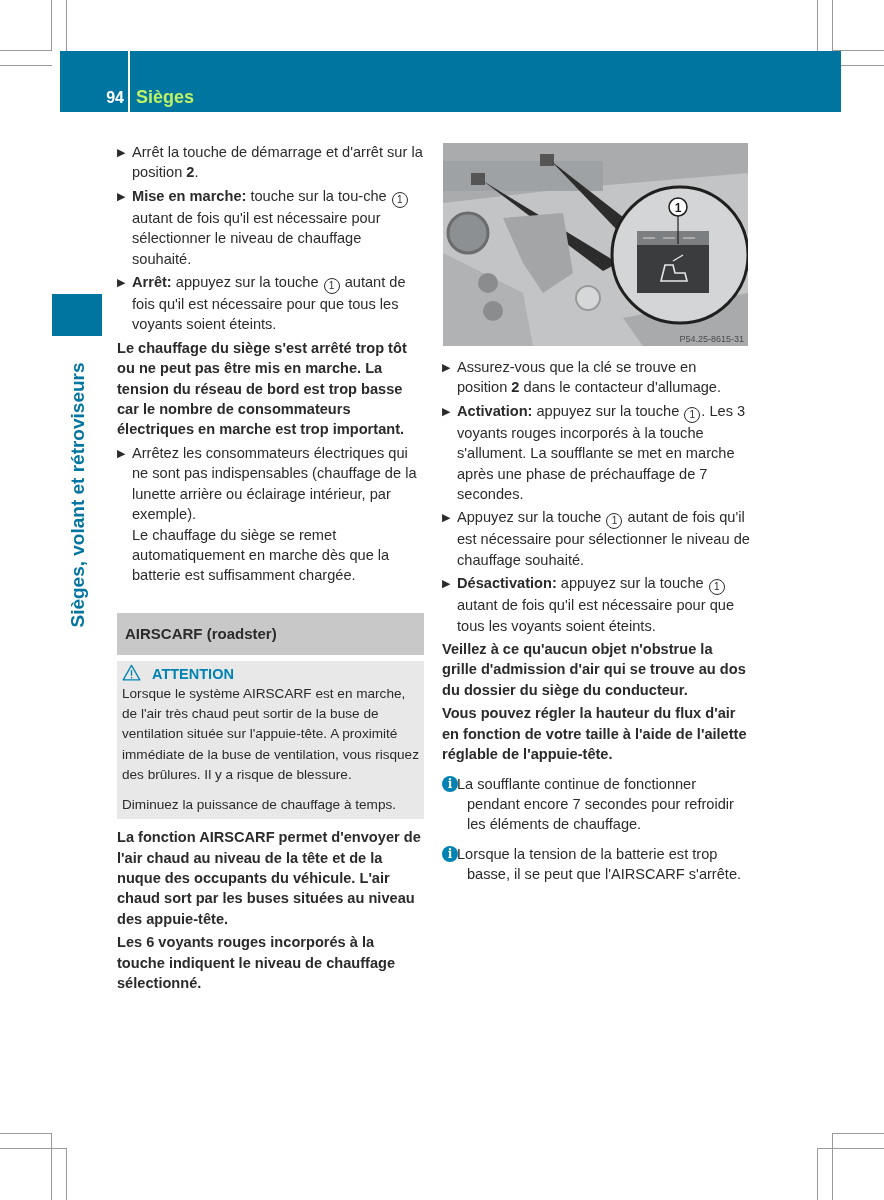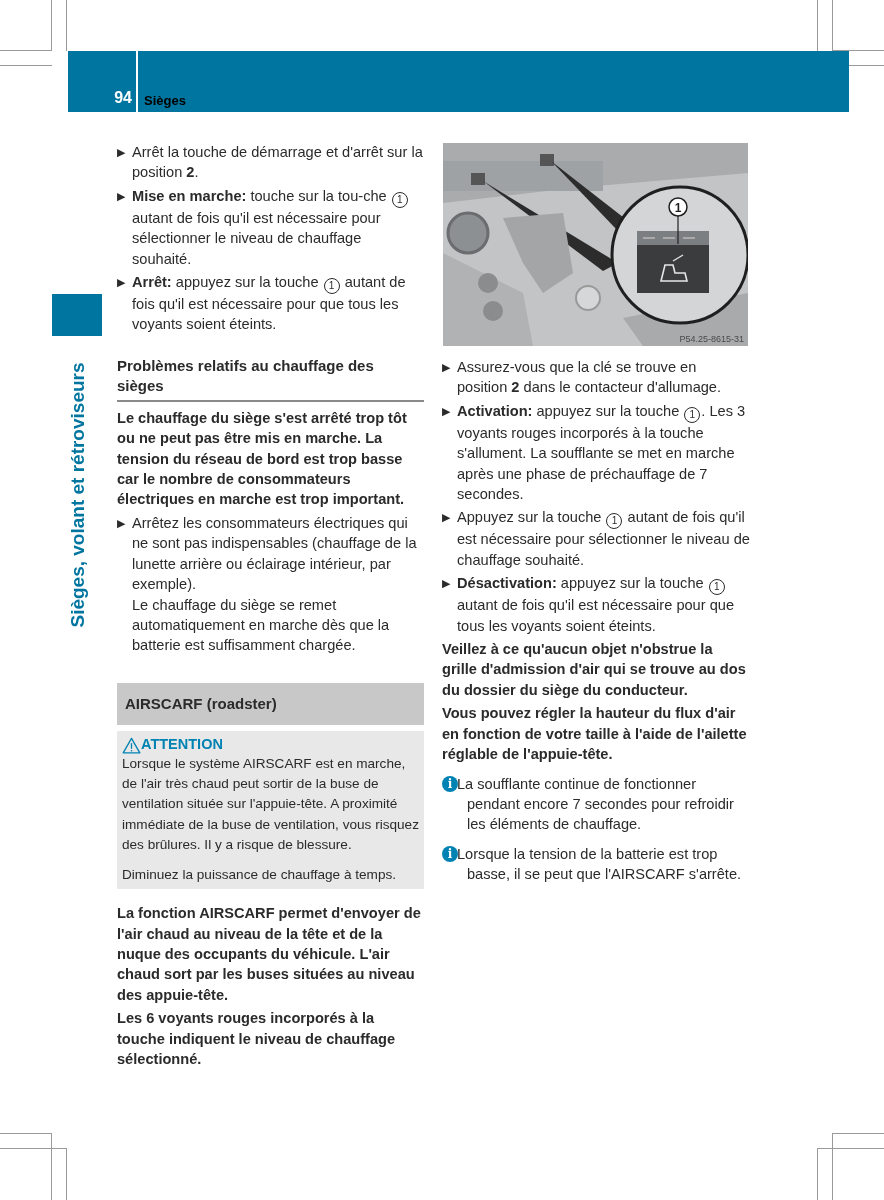--- a/index.html
+++ b/index.html
@@ -3,49 +3,49 @@
 <meta charset="utf-8">
 <style>
   * { margin: 0; padding: 0; box-sizing: border-box; }
   html, body { width: 884px; height: 1200px; background: #ffffff; overflow: hidden; }
   body { position: relative; font-family: "Liberation Sans", "DejaVu Sans", sans-serif; color: #2a2a2a; }
 
   
   .crop { position: absolute; background: #9a9a9a; }
 
   
-  .header-band { position: absolute; left: 68px; top: 51px; width: 781px; height: 61px; background: #00759f; }
+  .header-band { position: absolute; left: 60px; top: 51px; width: 781px; height: 61px; background: #00759f; }
   .header-sep { position: absolute; left: 68px; top: 0; width: 2px; height: 61px; background: #ffffff; }
   .page-number { position: absolute; left: 0; width: 64px; bottom: 5px; text-align: right; color: #fff; font-size: 16px; font-weight: bold; }
-  .section-title { position: absolute; left: 76px; bottom: 4px; color: #000000; font-size: 13px; font-weight: bold; }
+  .section-title { position: absolute; left: 76px; bottom: 4px; color: #bef264; font-size: 18px; font-weight: bold; }
 
   
   .side-block { position: absolute; left: 52px; top: 294px; width: 50px; height: 42px; background: #00759f; }
   .side-label { position: absolute; left: 78px; top: 495px; transform: translate(-50%, -50%) rotate(-90deg); white-space: nowrap; color: #00759f; font-weight: bold; font-size: 19px; }
 
   
   .col { position: absolute; font-size: 14.6px; line-height: 20.4px; color: #2b2b2b; }
   .col-left { left: 117px; top: 142px; width: 307px; }
   .col-right { left: 442px; top: 357px; width: 308px; }
 
   .step { position: relative; padding-left: 15px; margin-bottom: 3px; }
   .step .arrow { position: absolute; left: 0; top: 0; font-size: 11px; line-height: 20.4px; color: #2b2b2b; }
   .step b { font-weight: bold; }
   .num { display: inline-block; width: 16px; height: 16px; border: 1.3px solid #2b2b2b; border-radius: 50%; font-size: 10px; line-height: 13px; text-align: center; vertical-align: -2px; margin: 0 1px; }
 
   .subhead { font-weight: bold; font-size: 15px; line-height: 20px; margin-top: 21px; padding-bottom: 4px; border-bottom: 2px solid #8a8a8a; margin-bottom: 6px; }
   .para { margin-bottom: 3px; font-weight: bold; }
 
   .airscarf-head { margin-top: 27px; background: #c8c8c8; font-weight: bold; font-size: 15px; line-height: 24px; padding: 9px 8px; }
   .warn-box { margin-top: 6px; background: #e8e8e8; padding: 3px 4px 4px 5px; font-size: 13.6px; line-height: 20.2px; }
-  .warn-title { color: #0083b3; font-weight: bold; font-size: 14.5px; display: flex; align-items: flex-end; margin-bottom: 0px; }
+  .warn-title { color: #0083b3; font-weight: bold; font-size: 14.5px; display: flex; align-items: flex-start; gap: 11px; margin-bottom: 0px; }
   .warn-title svg { width: 19px; height: 17px; }
   .warn-p2 { margin-top: 10px; }
 
-  .after { margin-top: 14px; }
+  .after { margin-top: 8px; }
 
   .figure { position: absolute; left: 443px; top: 143px; width: 305px; height: 203px; background: #b9bbbc; overflow: hidden; }
   .figure svg { width: 100%; height: 100%; display: block; }
 
   .info { position: relative; padding-left: 15px; margin-top: 9px; }
   .info .i-icon { position: absolute; left: 0; top: 2px; width: 16px; height: 16px; border-radius: 50%; background: #0083b3; color: #fff; font-size: 12px; line-height: 16px; text-align: center; font-weight: bold; font-family: "DejaVu Serif", serif; }
   .info span.t { display: block; padding-left: 10px; text-indent: -10px; }
 </style>
 </head>
 <body>
@@ -84,21 +84,20 @@
   </div>
   <div class="step">
     <span class="arrow">▶</span>
     <b>Mise en marche:</b><span> touche sur la tou-che </span><span class="num">1</span><span> autant de fois qu'il est nécessaire pour sélectionner le niveau de chauffage souhaité.</span>
   </div>
   <div class="step">
     <span class="arrow">▶</span>
     <b>Arrêt:</b><span> appuyez sur la touche </span><span class="num">1</span><span> autant de fois qu'il est nécessaire pour que tous les voyants soient éteints.</span>
   </div>
 
-  <div class="subhead">Problèmes relatifs au chauffage des sièges</div>
   <div class="para">Le chauffage du siège s'est arrêté trop tôt ou ne peut pas être mis en marche. La tension du réseau de bord est trop basse car le nombre de consommateurs électriques en marche est trop important.</div>
   <div class="step">
     <span class="arrow">▶</span>
     <span>Arrêtez les consommateurs électriques qui ne sont pas indispensables (chauffage de la lunette arrière ou éclairage intérieur, par exemple).</span><br>
     <span>Le chauffage du siège se remet automatiquement en marche dès que la batterie est suffisamment chargée.</span>
   </div>
 
   <div class="airscarf-head">AIRSCARF (roadster)</div>
   <div class="warn-box">
     <div class="warn-title">

